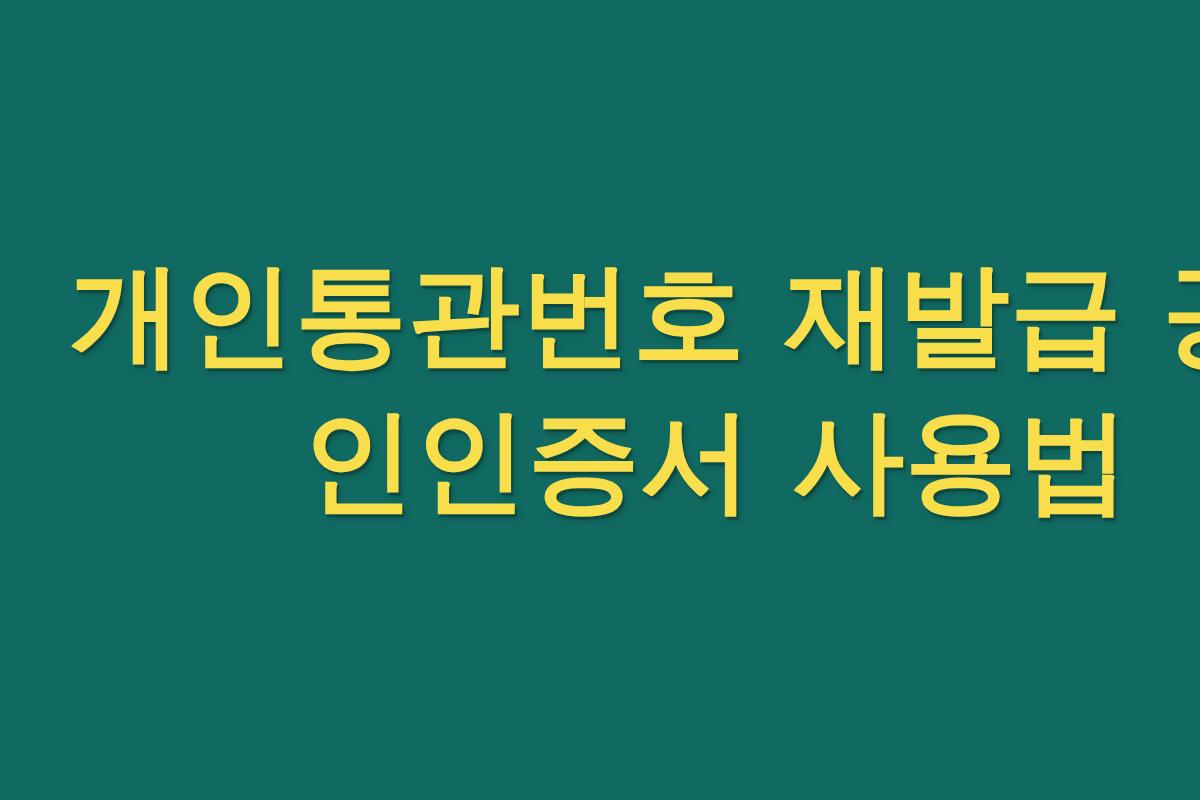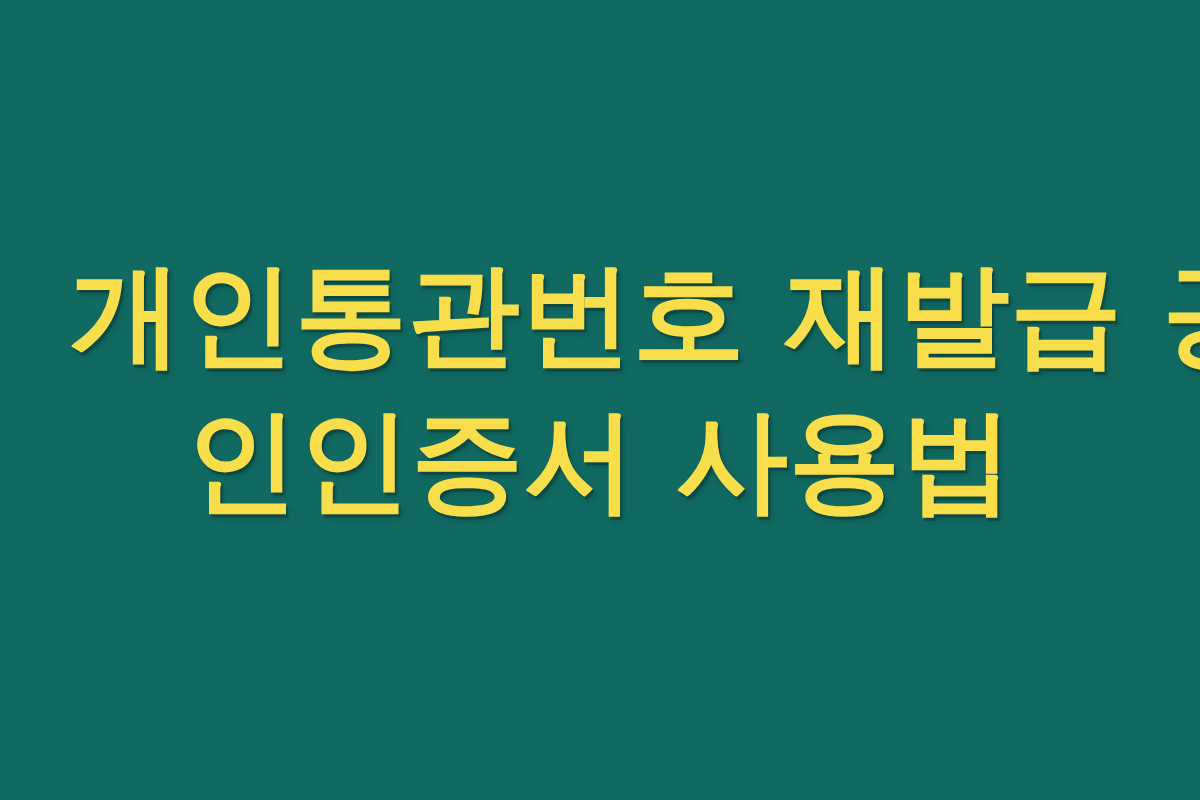--- a/index.html
+++ b/index.html
@@ -44,20 +44,21 @@
     line-height: 1.30;
     letter-spacing: 0.005em;
     white-space: nowrap;
     text-shadow:
        2px 3px 0 rgba(10, 62, 56, 0.55),
        3px 4px 5px rgba(8, 48, 44, 0.35);
   }
 
   .title-line.line-2 {
     font-size: 112px;
+    text-align: right;
   }
 </style>
 </head>
 <body>
 
 <div id="banner" style="background: rgb(17, 106, 98);">
 
   <div class="title-block">
 
     <span class="title-line line-1" style="color: rgb(248, 222, 74);">개인통관번호 재발급 공</span>

